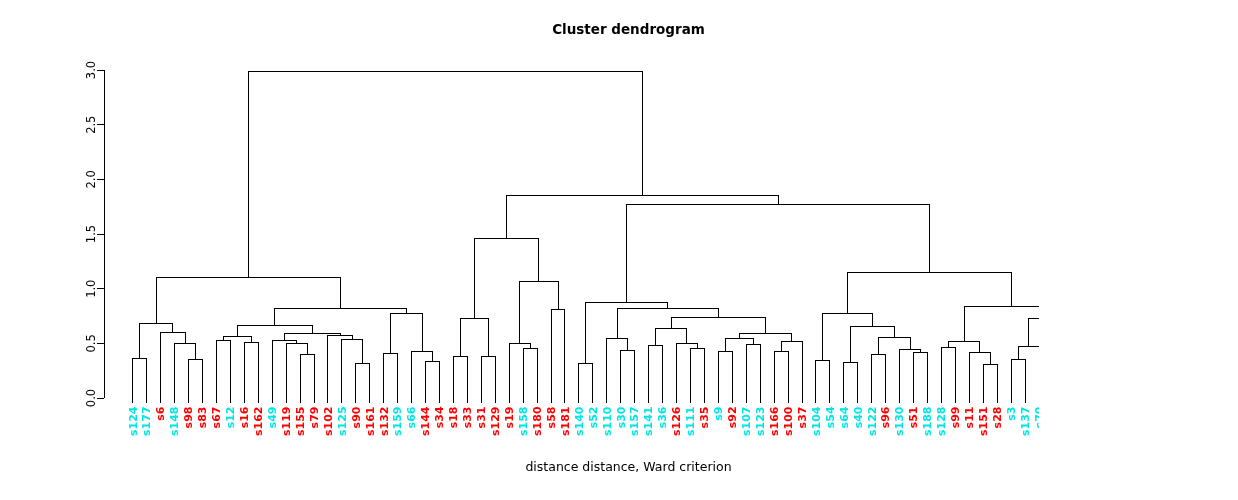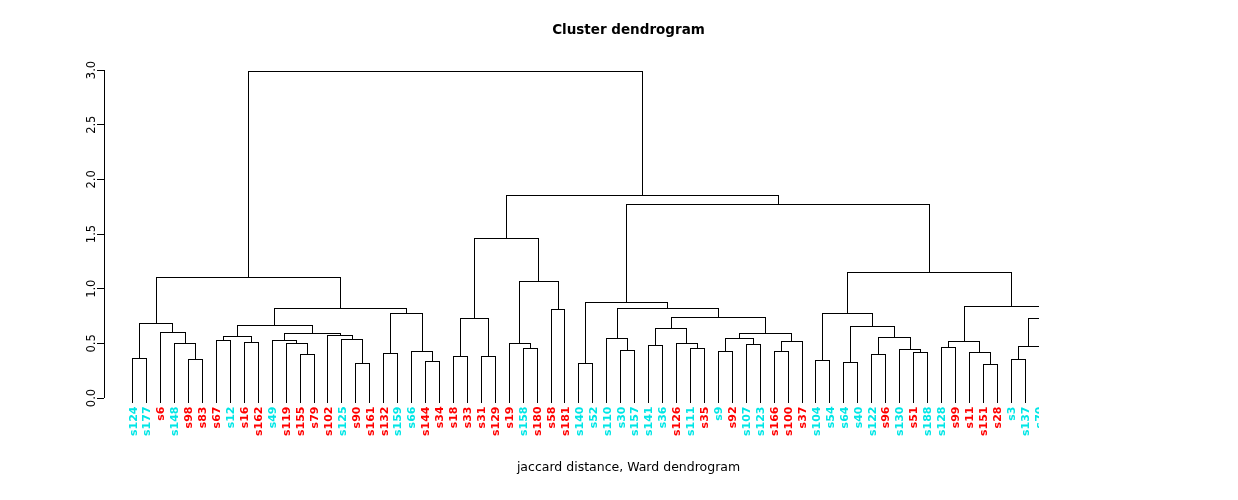--- a/index.html
+++ b/index.html
@@ -93,14 +93,14 @@
       <text x="1042.7949999999998" y="406.5" text-anchor="end" transform="rotate(-90 1042.8 406.5)" font-size="11" font-weight="bold" fill="#00e6e6">s70</text>
       <text x="1056.7379999999998" y="406.5" text-anchor="end" transform="rotate(-90 1056.7 406.5)" font-size="11" font-weight="bold" fill="#00e6e6">s139</text>
       <text x="1070.6809999999998" y="406.5" text-anchor="end" transform="rotate(-90 1070.7 406.5)" font-size="11" font-weight="bold" fill="#00e6e6">s85</text>
       <text x="1084.624" y="406.5" text-anchor="end" transform="rotate(-90 1084.6 406.5)" font-size="11" font-weight="bold" fill="#ff0000">s39</text>
       <text x="1098.567" y="406.5" text-anchor="end" transform="rotate(-90 1098.6 406.5)" font-size="11" font-weight="bold" fill="#00e6e6">s118</text>
       <text x="1112.51" y="406.5" text-anchor="end" transform="rotate(-90 1112.5 406.5)" font-size="11" font-weight="bold" fill="#ff0000">s77</text>
       <text x="1126.453" y="406.5" text-anchor="end" transform="rotate(-90 1126.5 406.5)" font-size="11" font-weight="bold" fill="#00e6e6">s91</text>
       <path d="M132.7 398V403M146.6 398V403M160.6 398V403M174.5 398V403M188.5 398V403M202.4 398V403M216.4 398V403M230.3 398V403M244.2 398V403M258.2 398V403M272.1 398V403M286.1 398V403M300.0 398V403M314.0 398V403M327.9 398V403M341.8 398V403M355.8 398V403M369.7 398V403M383.7 398V403M397.6 398V403M411.6 398V403M425.5 398V403M439.4 398V403M453.4 398V403M467.3 398V403M481.3 398V403M495.2 398V403M509.2 398V403M523.1 398V403M537.0 398V403M551.0 398V403M564.9 398V403M578.9 398V403M592.8 398V403M606.8 398V403M620.7 398V403M634.6 398V403M648.6 398V403M662.5 398V403M676.5 398V403M690.4 398V403M704.4 398V403M718.3 398V403M732.2 398V403M746.2 398V403M760.1 398V403M774.1 398V403M788.0 398V403M802.0 398V403M815.9 398V403M829.8 398V403M843.8 398V403M857.7 398V403M871.7 398V403M885.6 398V403M899.6 398V403M913.5 398V403M927.5 398V403M941.4 398V403M955.3 398V403M969.3 398V403M983.2 398V403M997.2 398V403M1011.1 398V403M1025.1 398V403M1039.0 398V403M1052.9 398V403M1066.9 398V403M1080.8 398V403M1094.8 398V403M1108.7 398V403M1122.7 398V403" fill="none" stroke="#000000" stroke-width="1" shape-rendering="crispEdges"></path>
     </svg>
   <div class="fig-title">Cluster dendrogram</div>
-  <div class="fig-xlabel">jaccard distance, Ward dendrogram</div>
+  <div class="fig-xlabel">distance distance, Ward criterion</div>
 </div>
 
 </body></html>

